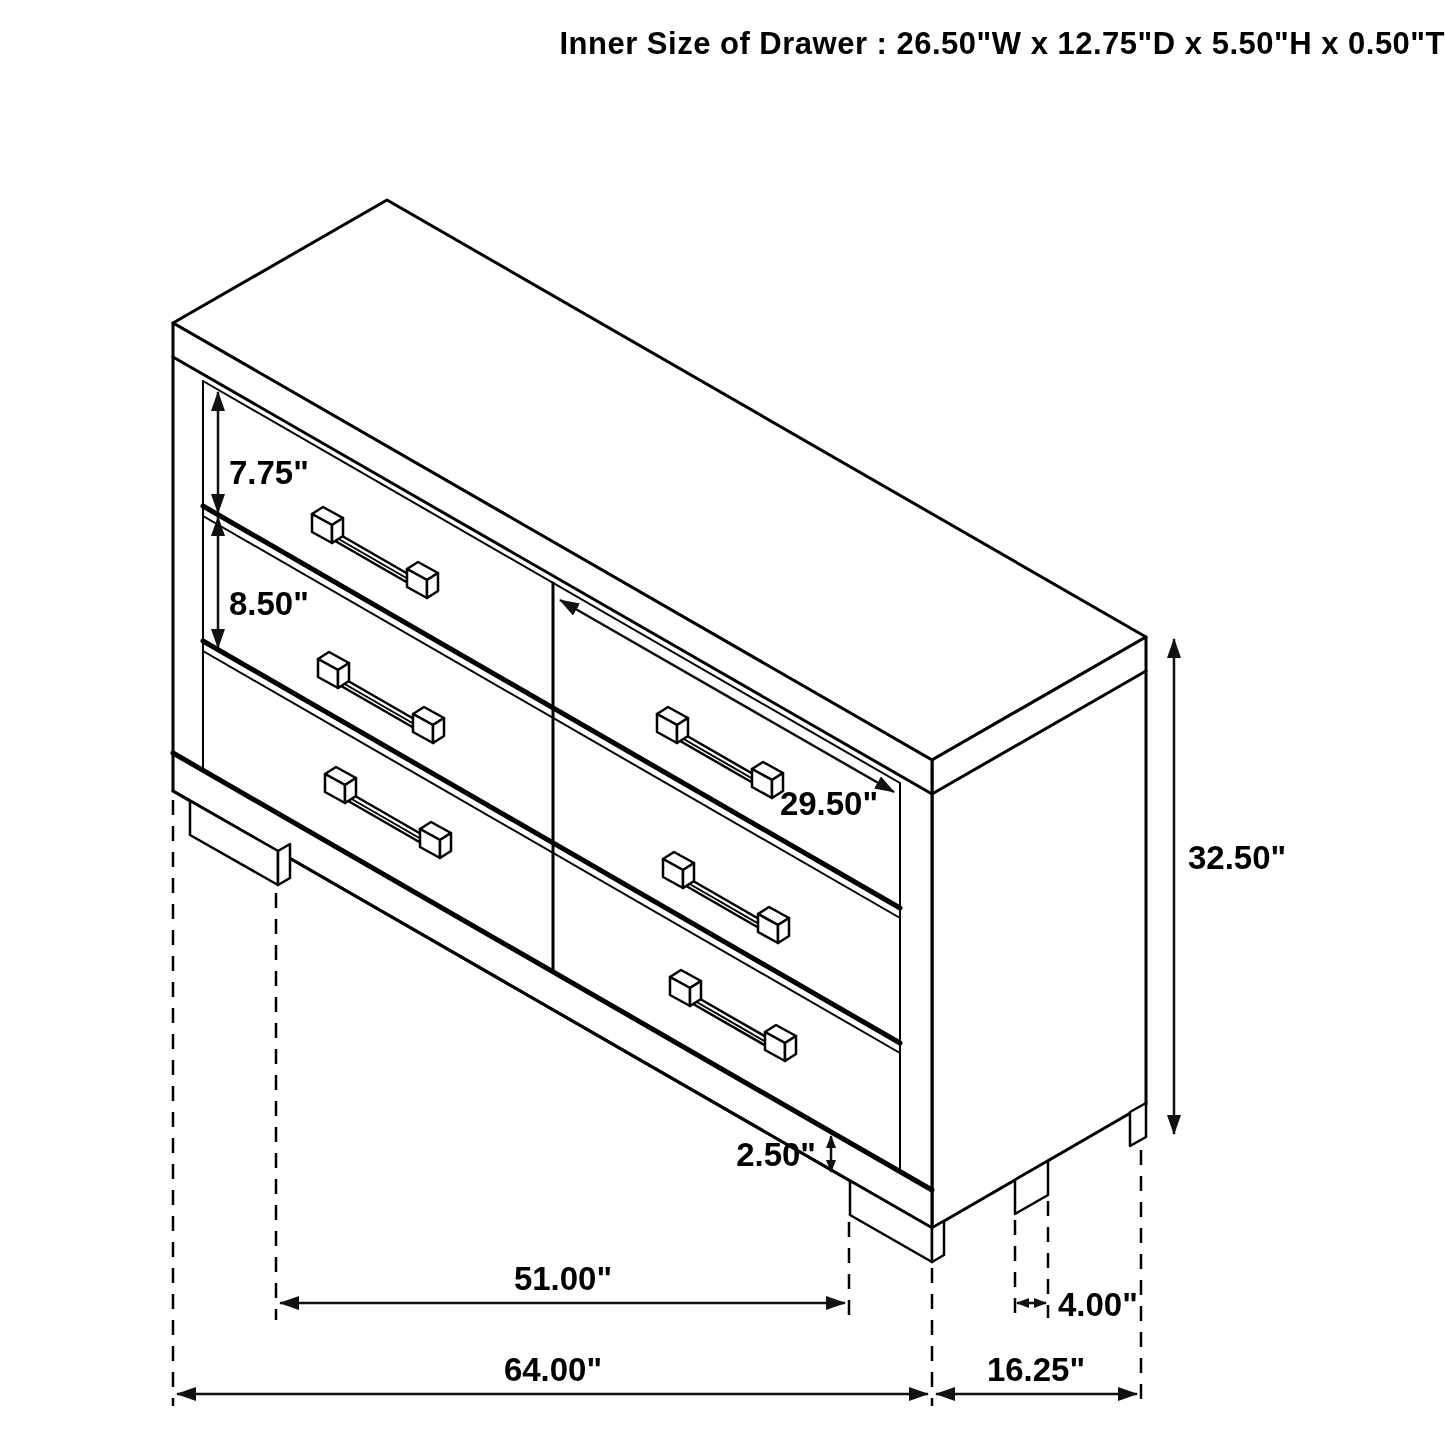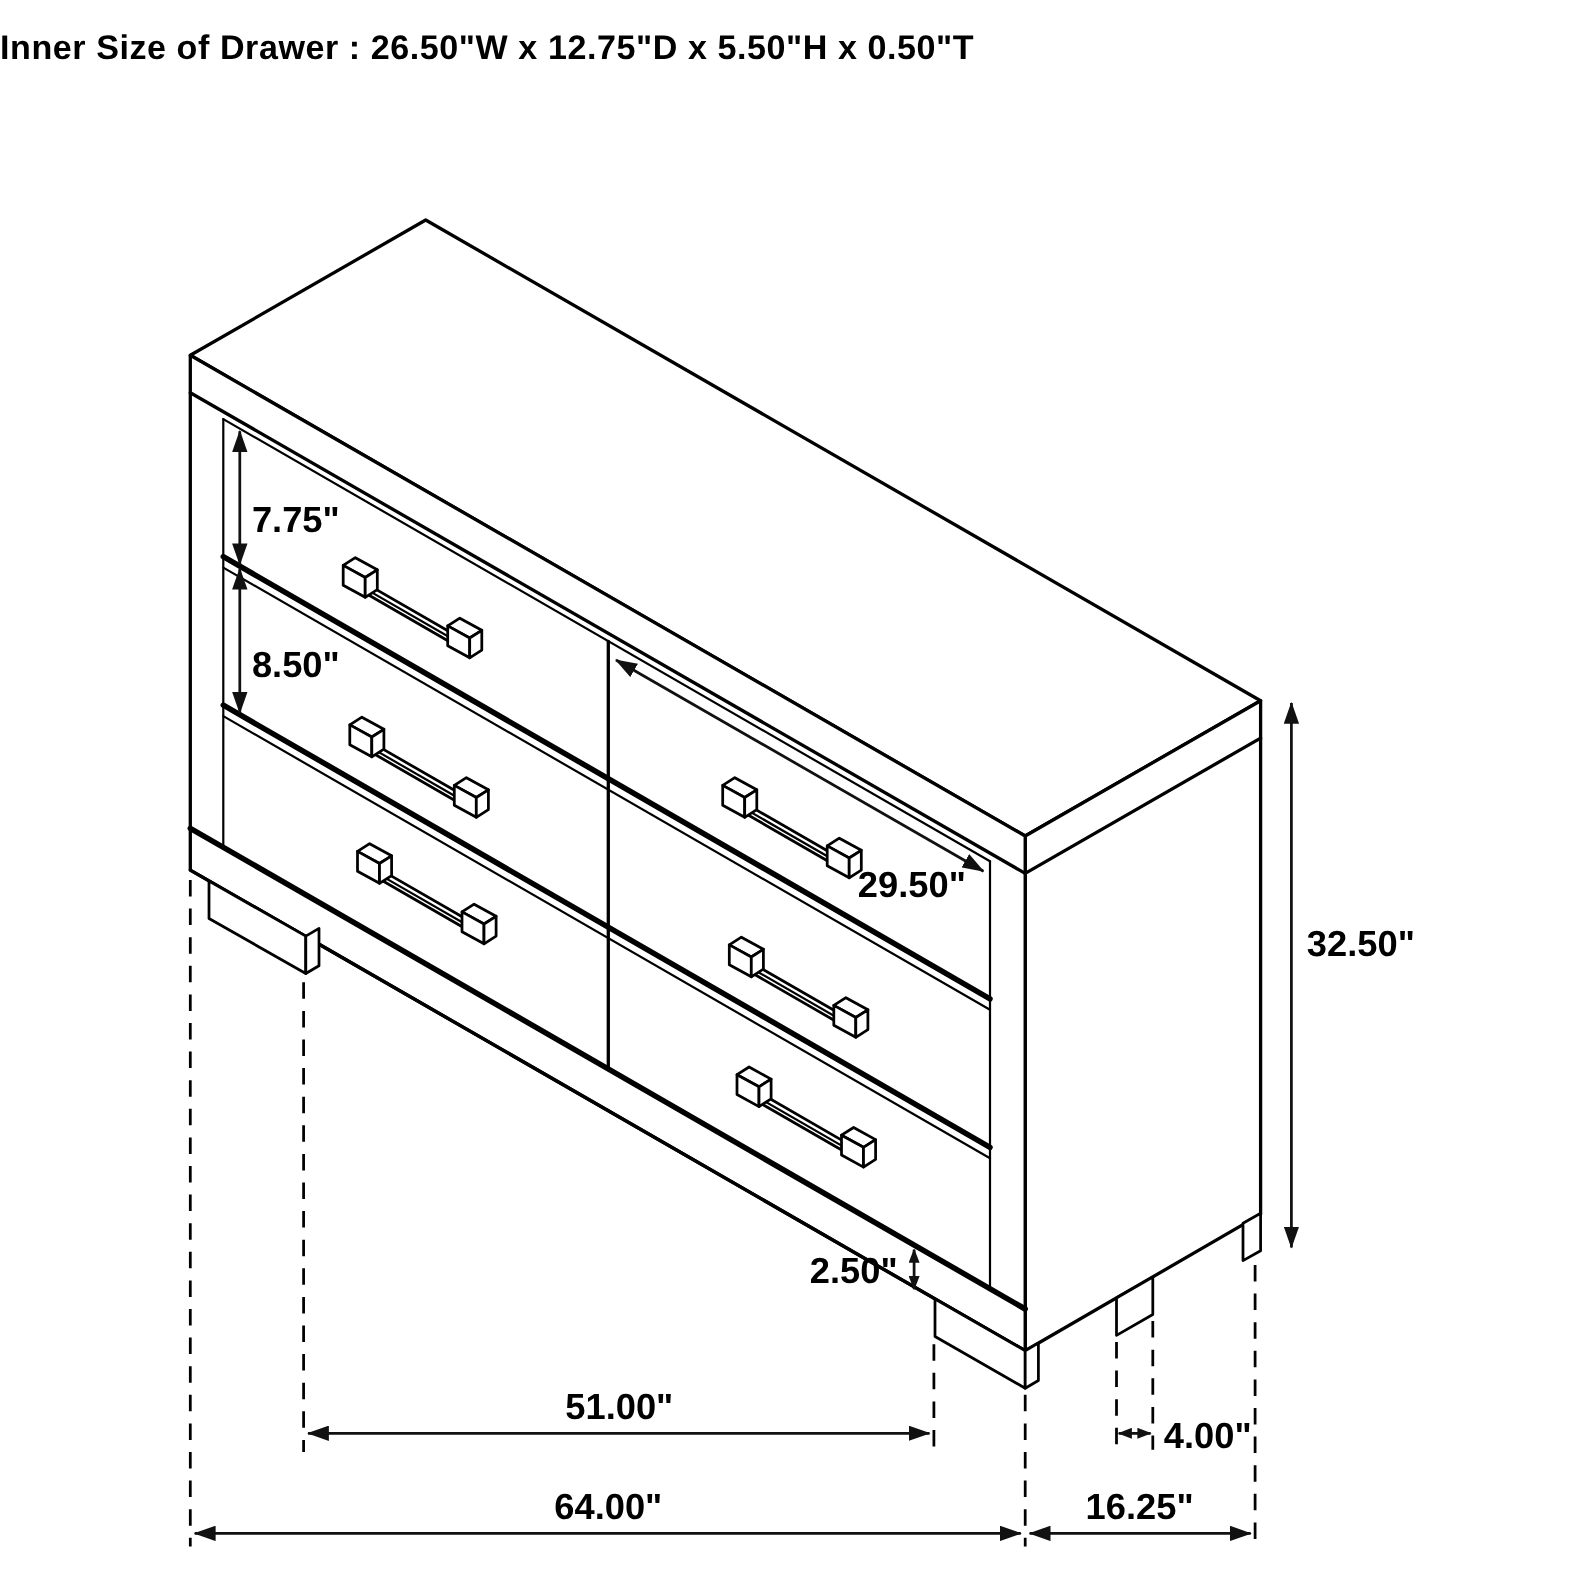--- a/index.html
+++ b/index.html
@@ -15,21 +15,21 @@
     position: relative;
     width: 1445px;
     height: 1445px;
     background: #ffffff;
   }
   .diagram-title {
     position: absolute;
     top: 26px;
     left: 0;
     width: 1445px;
-    text-align: left;
+    text-align: right;
     font-size: 31px;
     font-weight: bold;
     color: #000000;
     letter-spacing: 0.5px;
   }
   svg { position: absolute; top: 0; left: 0; }
 
   .edge      { fill: none; stroke: #000; stroke-width: 3;   stroke-linejoin: round; stroke-linecap: round; }
   .edge-thin { fill: none; stroke: #000; stroke-width: 2;   stroke-linejoin: round; stroke-linecap: round; }
   .edge-thick{ fill: none; stroke: #000; stroke-width: 5;   stroke-linejoin: round; stroke-linecap: round; }

